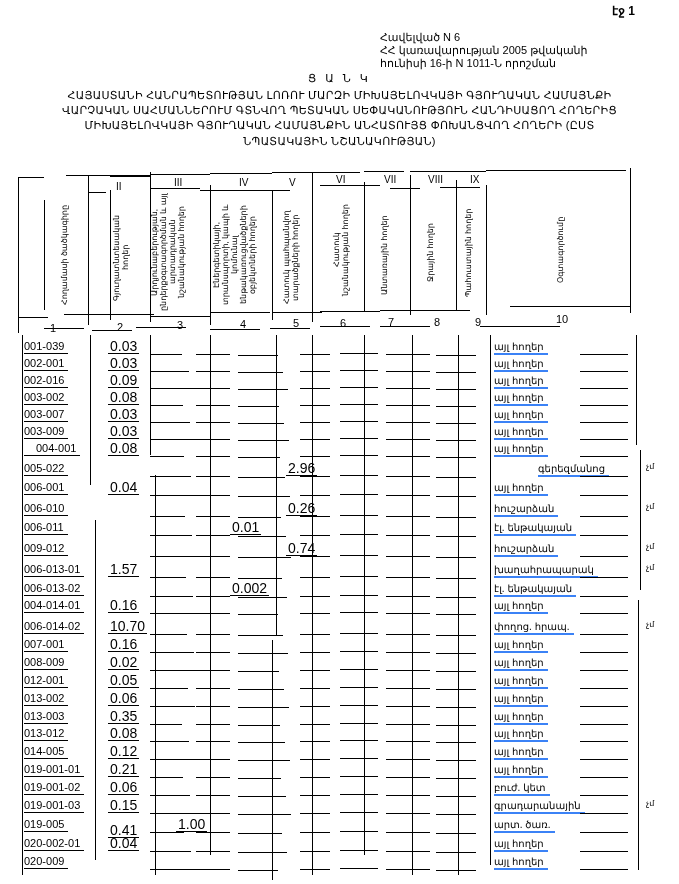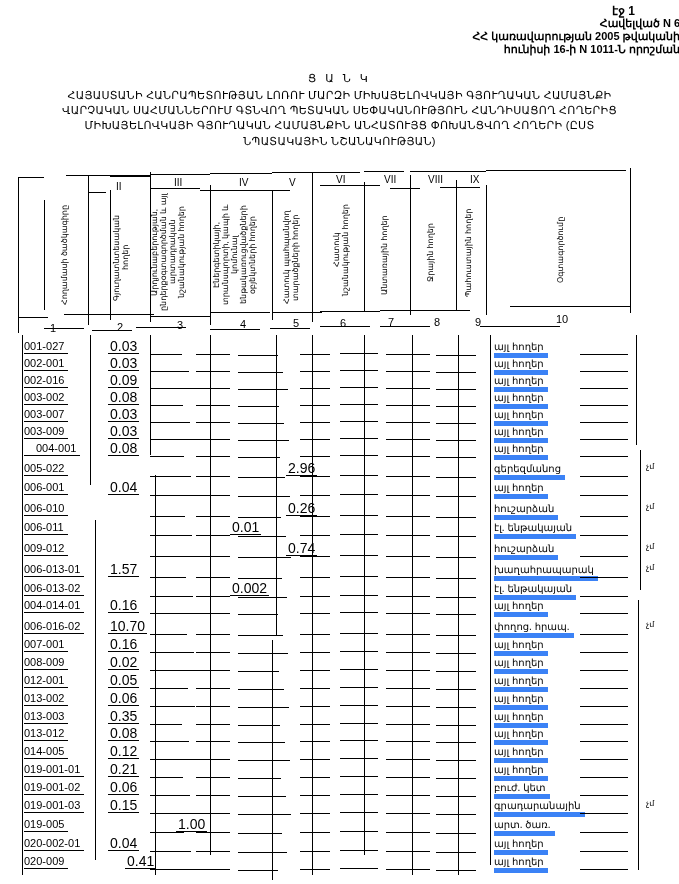--- a/index.html
+++ b/index.html
@@ -2,38 +2,38 @@
 <html><head>
 <meta charset="utf-8">
 <style>
   html, body { margin: 0; padding: 0; background: #ffffff; }
   body {
     width: 679px; height: 884px; position: relative; overflow: hidden;
     font-family: "Liberation Sans", sans-serif; color: #000;
   }
   .abs { position: absolute; }
   .page-num { left: 612px; top: 4px; font-size: 12px; font-weight: bold; }
-  .appendix { left: 380px; width: 300px; text-align: right; font-size: 11px; font-weight: bold; line-height: 13px; }
+  .appendix { left: 380px; width: 300px; text-align: left; font-size: 11px; font-weight: normal; line-height: 13px; margin-top: 14px; }
   .title-block { left: 0; width: 679px; text-align: center; font-size: 11px; line-height: 15px; letter-spacing: 0.3px; }
   .title-main { top: 71px; font-size: 11px; letter-spacing: 3px; }
 
   
   .hl { position: absolute; height: 1px; background: #000; }
   .vl { position: absolute; width: 1px; background: #000; }
 
   .roman { position: absolute; font-size: 10px; }
   .vhead {
     position: absolute; font-size: 8px; line-height: 9px;
     writing-mode: vertical-rl; transform: rotate(180deg);
     text-align: center; white-space: pre-line;
   }
   .colnum { position: absolute; font-size: 11px; }
   .code { position: absolute; left: 24px; font-size: 11px; border-bottom: 1px solid #000; padding-right: 4px; line-height: 13px; }
   .val { position: absolute; font-size: 14px; line-height: 13px; border-bottom: 1px solid #000; padding: 0 2px; }
-  .use { position: absolute; left: 494px; font-size: 10px; line-height: 13px; border-bottom: 5px solid #3b82f6; padding-right: 4px; }
+  .use { position: absolute; left: 494px; font-size: 10px; line-height: 13px; border-bottom: 2px solid #3b82f6; padding-right: 4px; }
   .mark { position: absolute; left: 646px; font-size: 8px; }
 </style>
 </head>
 <body>
 
 <div class="abs page-num">էջ 1</div>
 <div class="abs appendix" style="top:17px">Հավելված N 6</div>
 <div class="abs appendix" style="top:30px">ՀՀ կառավարության 2005 թվականի</div>
 <div class="abs appendix" style="top:43px">հունիսի 16-ի N 1011-Ն որոշման</div>
 
@@ -71,21 +71,21 @@
   <div class="colnum" style="left:240px;top:318px">4</div>
   <div class="colnum" style="left:293px;top:317px">5</div>
   <div class="colnum" style="left:340px;top:317px">6</div>
   <div class="colnum" style="left:388px;top:316px">7</div>
   <div class="colnum" style="left:434px;top:316px">8</div>
   <div class="colnum" style="left:475px;top:316px">9</div>
   <div class="colnum" style="left:556px;top:313px">10</div>
 
   <div id="rows">
       <div>
-        <div class="code" style="top: 340px;">001-027</div>
+        <div class="code" style="top: 340px;">001-039</div>
         <div class="val" style="top: 340px; left: 108px;">0.03</div>
         <div class="use" style="top: 340px;">այլ հողեր</div>
       </div>
       <div>
         <div class="code" style="top: 357px;">002-001</div>
         <div class="val" style="top: 357px; left: 108px;">0.03</div>
         <div class="use" style="top: 357px;">այլ հողեր</div>
       </div>
       <div>
         <div class="code" style="top: 374px;">002-016</div>
@@ -108,21 +108,21 @@
         <div class="use" style="top: 425px;">այլ հողեր</div>
       </div>
       <div>
         <div class="code" style="top: 442px; padding-left: 12px;">004-001</div>
         <div class="val" style="top: 442px; left: 108px;">0.08</div>
         <div class="use" style="top: 442px;">այլ հողեր</div>
       </div>
       <div>
         <div class="code" style="top: 462px;">005-022</div>
         <div class="val" style="top: 462px; left: 286px;">2.96</div>
-        <div class="use" style="top: 462px;">գերեզմանոց</div>
+        <div class="use" style="top: 462px; margin-left: 44px;">գերեզմանոց</div>
         <div class="mark" style="top: 462px;">չմ</div>
       </div>
       <div>
         <div class="code" style="top: 481px;">006-001</div>
         <div class="val" style="top: 481px; left: 108px;">0.04</div>
         <div class="use" style="top: 481px;">այլ հողեր</div>
       </div>
       <div>
         <div class="code" style="top: 502px;">006-010</div>
         <div class="val" style="top: 502px; left: 286px;">0.26</div>
@@ -150,21 +150,21 @@
         <div class="code" style="top: 582px;">006-013-02</div>
         <div class="val" style="top: 582px; left: 230px;">0.002</div>
         <div class="use" style="top: 582px;">էլ. ենթակայան</div>
       </div>
       <div>
         <div class="code" style="top: 599px;">004-014-01</div>
         <div class="val" style="top: 599px; left: 108px;">0.16</div>
         <div class="use" style="top: 599px;">այլ հողեր</div>
       </div>
       <div>
-        <div class="code" style="top: 620px;">006-016-02</div>
+        <div class="code" style="top: 620px;">006-014-02</div>
         <div class="val" style="top: 620px; left: 108px;">10.70</div>
         <div class="use" style="top: 620px;">փողոց. հրապ.</div>
         <div class="mark" style="top: 620px;">չմ</div>
       </div>
       <div>
         <div class="code" style="top: 638px;">007-001</div>
         <div class="val" style="top: 638px; left: 108px;">0.16</div>
         <div class="use" style="top: 638px;">այլ հողեր</div>
       </div>
       <div>
@@ -218,21 +218,21 @@
         <div class="val" style="top: 818px; left: 176px;">1.00</div>
         <div class="use" style="top: 818px;">արտ. ծառ.</div>
       </div>
       <div>
         <div class="code" style="top: 837px;">020-002-01</div>
         <div class="val" style="top: 837px; left: 108px;">0.04</div>
         <div class="use" style="top: 837px;">այլ հողեր</div>
       </div>
       <div>
         <div class="code" style="top: 855px;">020-009</div>
-        <div class="val" style="top: 855px; left: 108px; margin-left: 17px;">0.41</div>
+        <div class="val" style="top: 824px; left: 108px;">0.41</div>
         <div class="use" style="top: 855px;">այլ հողեր</div>
       </div>
     </div>
   <div id="lines">
       <div class="hl" style="left: 18px; top: 177px; width: 26px;"></div>
       <div class="hl" style="left: 66px; top: 175px; width: 84px;"></div>
       <div class="hl" style="left: 110px; top: 176px; width: 40px;"></div>
       <div class="hl" style="left: 150px; top: 174px; width: 60px;"></div>
       <div class="hl" style="left: 210px; top: 173px; width: 62px;"></div>
       <div class="hl" style="left: 272px; top: 172px; width: 40px;"></div>

